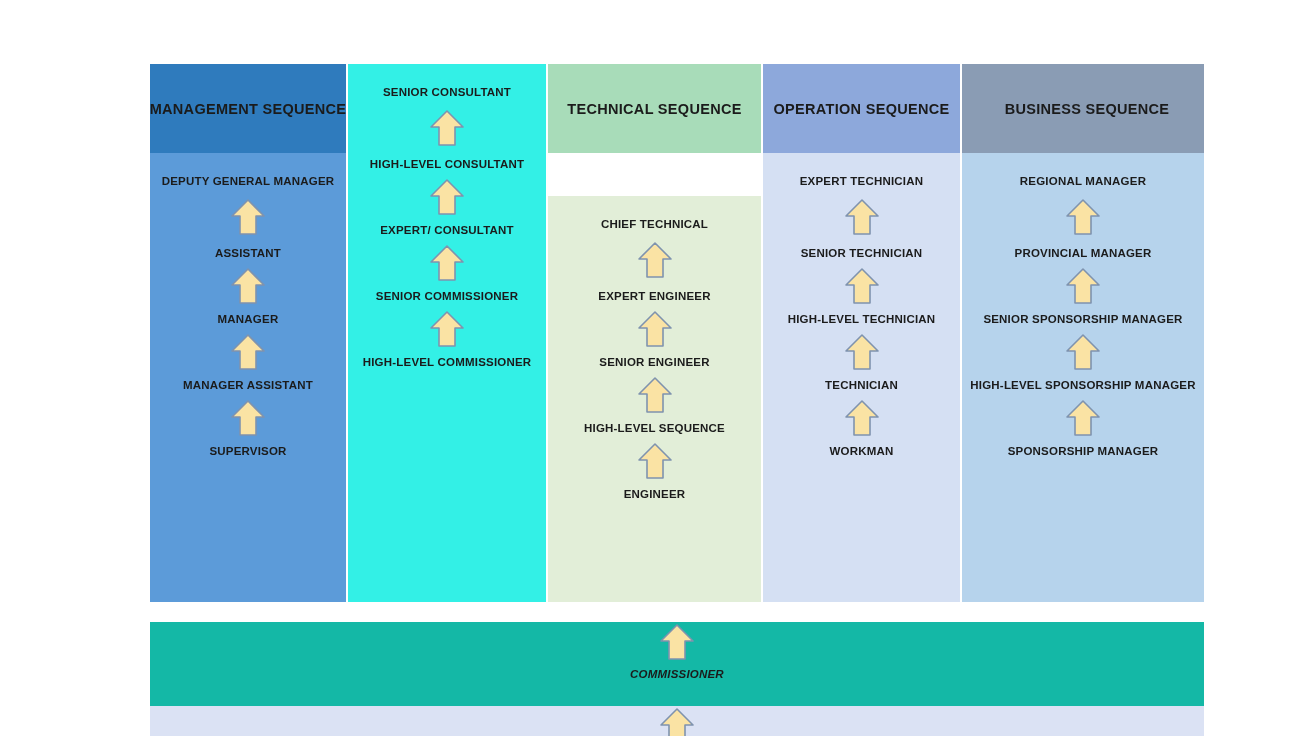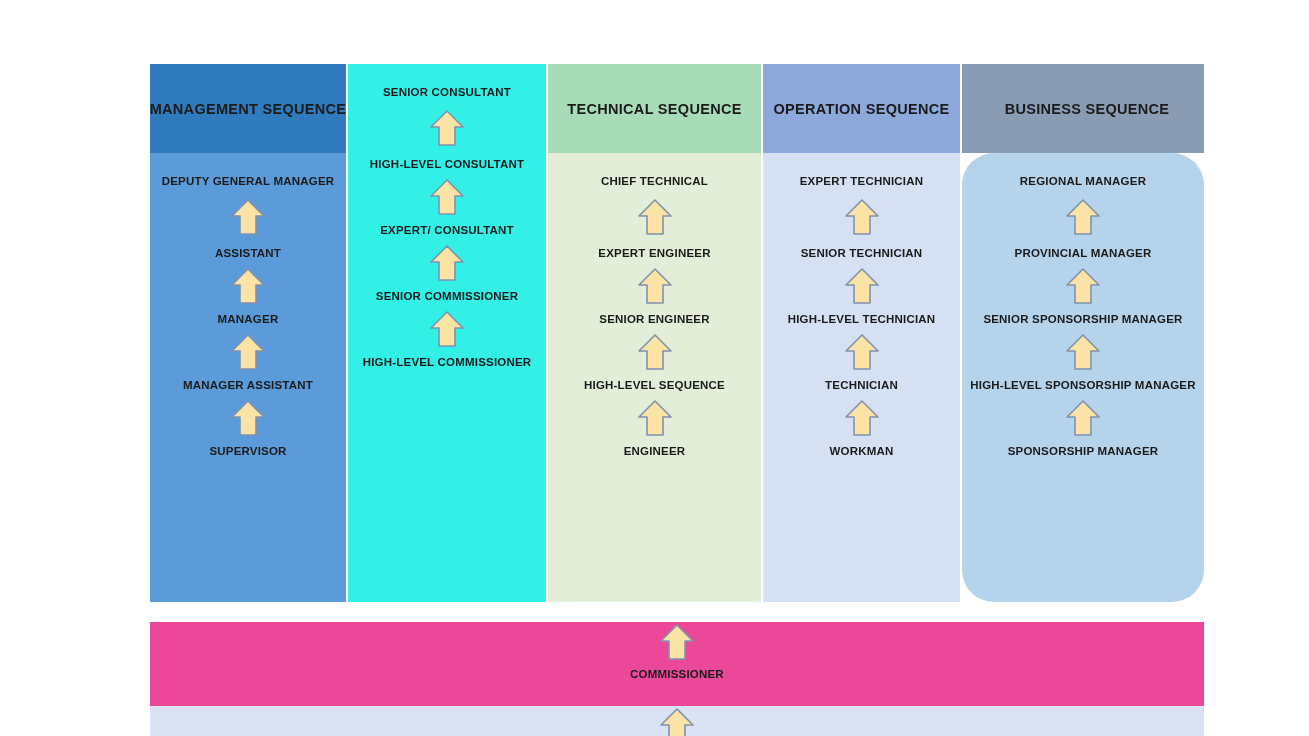--- a/index.html
+++ b/index.html
@@ -116,21 +116,22 @@
     left: 0;
     width: 1054px;
     box-sizing: border-box;
     display: flex;
     flex-direction: column;
     align-items: center;
   }
   #band-commissioner {
     top: 558px;
     height: 84px;
-    background: #ec4899;
+    background: #14b8a6;
+    font-style: italic;
   }
   #band-employee {
     top: 642px;
     height: 76px;
     background: #dbe2f4;
   }
   .band-arrow-wrap {
     margin-top: 2px;
   }
   .band-label {
@@ -204,21 +205,21 @@
             </div>
             <div class="rank-label">SENIOR COMMISSIONER</div>
             <div class="arrow-gap-sm">
               <svg class="arrow-up" viewBox="0 0 34 36" xmlns="http://www.w3.org/2000/svg">
                 <polygon points="17,1 33,17 25,17 25,35 9,35 9,17 1,17" fill="#fae3a4" stroke="#7f93ae" stroke-width="1.6" stroke-linejoin="round"></polygon>
               </svg>
             </div>
             <div class="rank-label">HIGH-LEVEL COMMISSIONER</div>
           </div>
         </div>
-        <div class="seq-column" style="width: 215px; flex: 0 0 215px;">
+        <div class="seq-column" style="width: 215px; flex: 0 0 215px; gap: 43px;">
           <div class="col-header" style="background: rgb(168, 220, 185);">
             <div class="col-header-label">TECHNICAL SEQUENCE</div>
           </div>
           <div class="col-body" style="background: rgb(226, 238, 216);">
             <div class="rank-label">CHIEF TECHNICAL</div>
             <div class="arrow-gap">
               <svg class="arrow-up" viewBox="0 0 34 36" xmlns="http://www.w3.org/2000/svg">
                 <polygon points="17,1 33,17 25,17 25,35 9,35 9,17 1,17" fill="#fae3a4" stroke="#7f93ae" stroke-width="1.6" stroke-linejoin="round"></polygon>
               </svg>
             </div>
@@ -272,21 +273,21 @@
                 <polygon points="17,1 33,17 25,17 25,35 9,35 9,17 1,17" fill="#fae3a4" stroke="#7f93ae" stroke-width="1.6" stroke-linejoin="round"></polygon>
               </svg>
             </div>
             <div class="rank-label">WORKMAN</div>
           </div>
         </div>
         <div class="seq-column" style="width: 242px; flex: 0 0 242px;">
           <div class="col-header" style="background: rgb(138, 156, 180); padding-left: 8px;">
             <div class="col-header-label">BUSINESS SEQUENCE</div>
           </div>
-          <div class="col-body" style="background: rgb(182, 211, 236); border-radius: 32px;">
+          <div class="col-body" style="background: rgb(182, 211, 236);">
             <div class="rank-label">REGIONAL MANAGER</div>
             <div class="arrow-gap">
               <svg class="arrow-up" viewBox="0 0 34 36" xmlns="http://www.w3.org/2000/svg">
                 <polygon points="17,1 33,17 25,17 25,35 9,35 9,17 1,17" fill="#fae3a4" stroke="#7f93ae" stroke-width="1.6" stroke-linejoin="round"></polygon>
               </svg>
             </div>
             <div class="rank-label">PROVINCIAL MANAGER</div>
             <div class="arrow-gap-sm">
               <svg class="arrow-up" viewBox="0 0 34 36" xmlns="http://www.w3.org/2000/svg">
                 <polygon points="17,1 33,17 25,17 25,35 9,35 9,17 1,17" fill="#fae3a4" stroke="#7f93ae" stroke-width="1.6" stroke-linejoin="round"></polygon>

